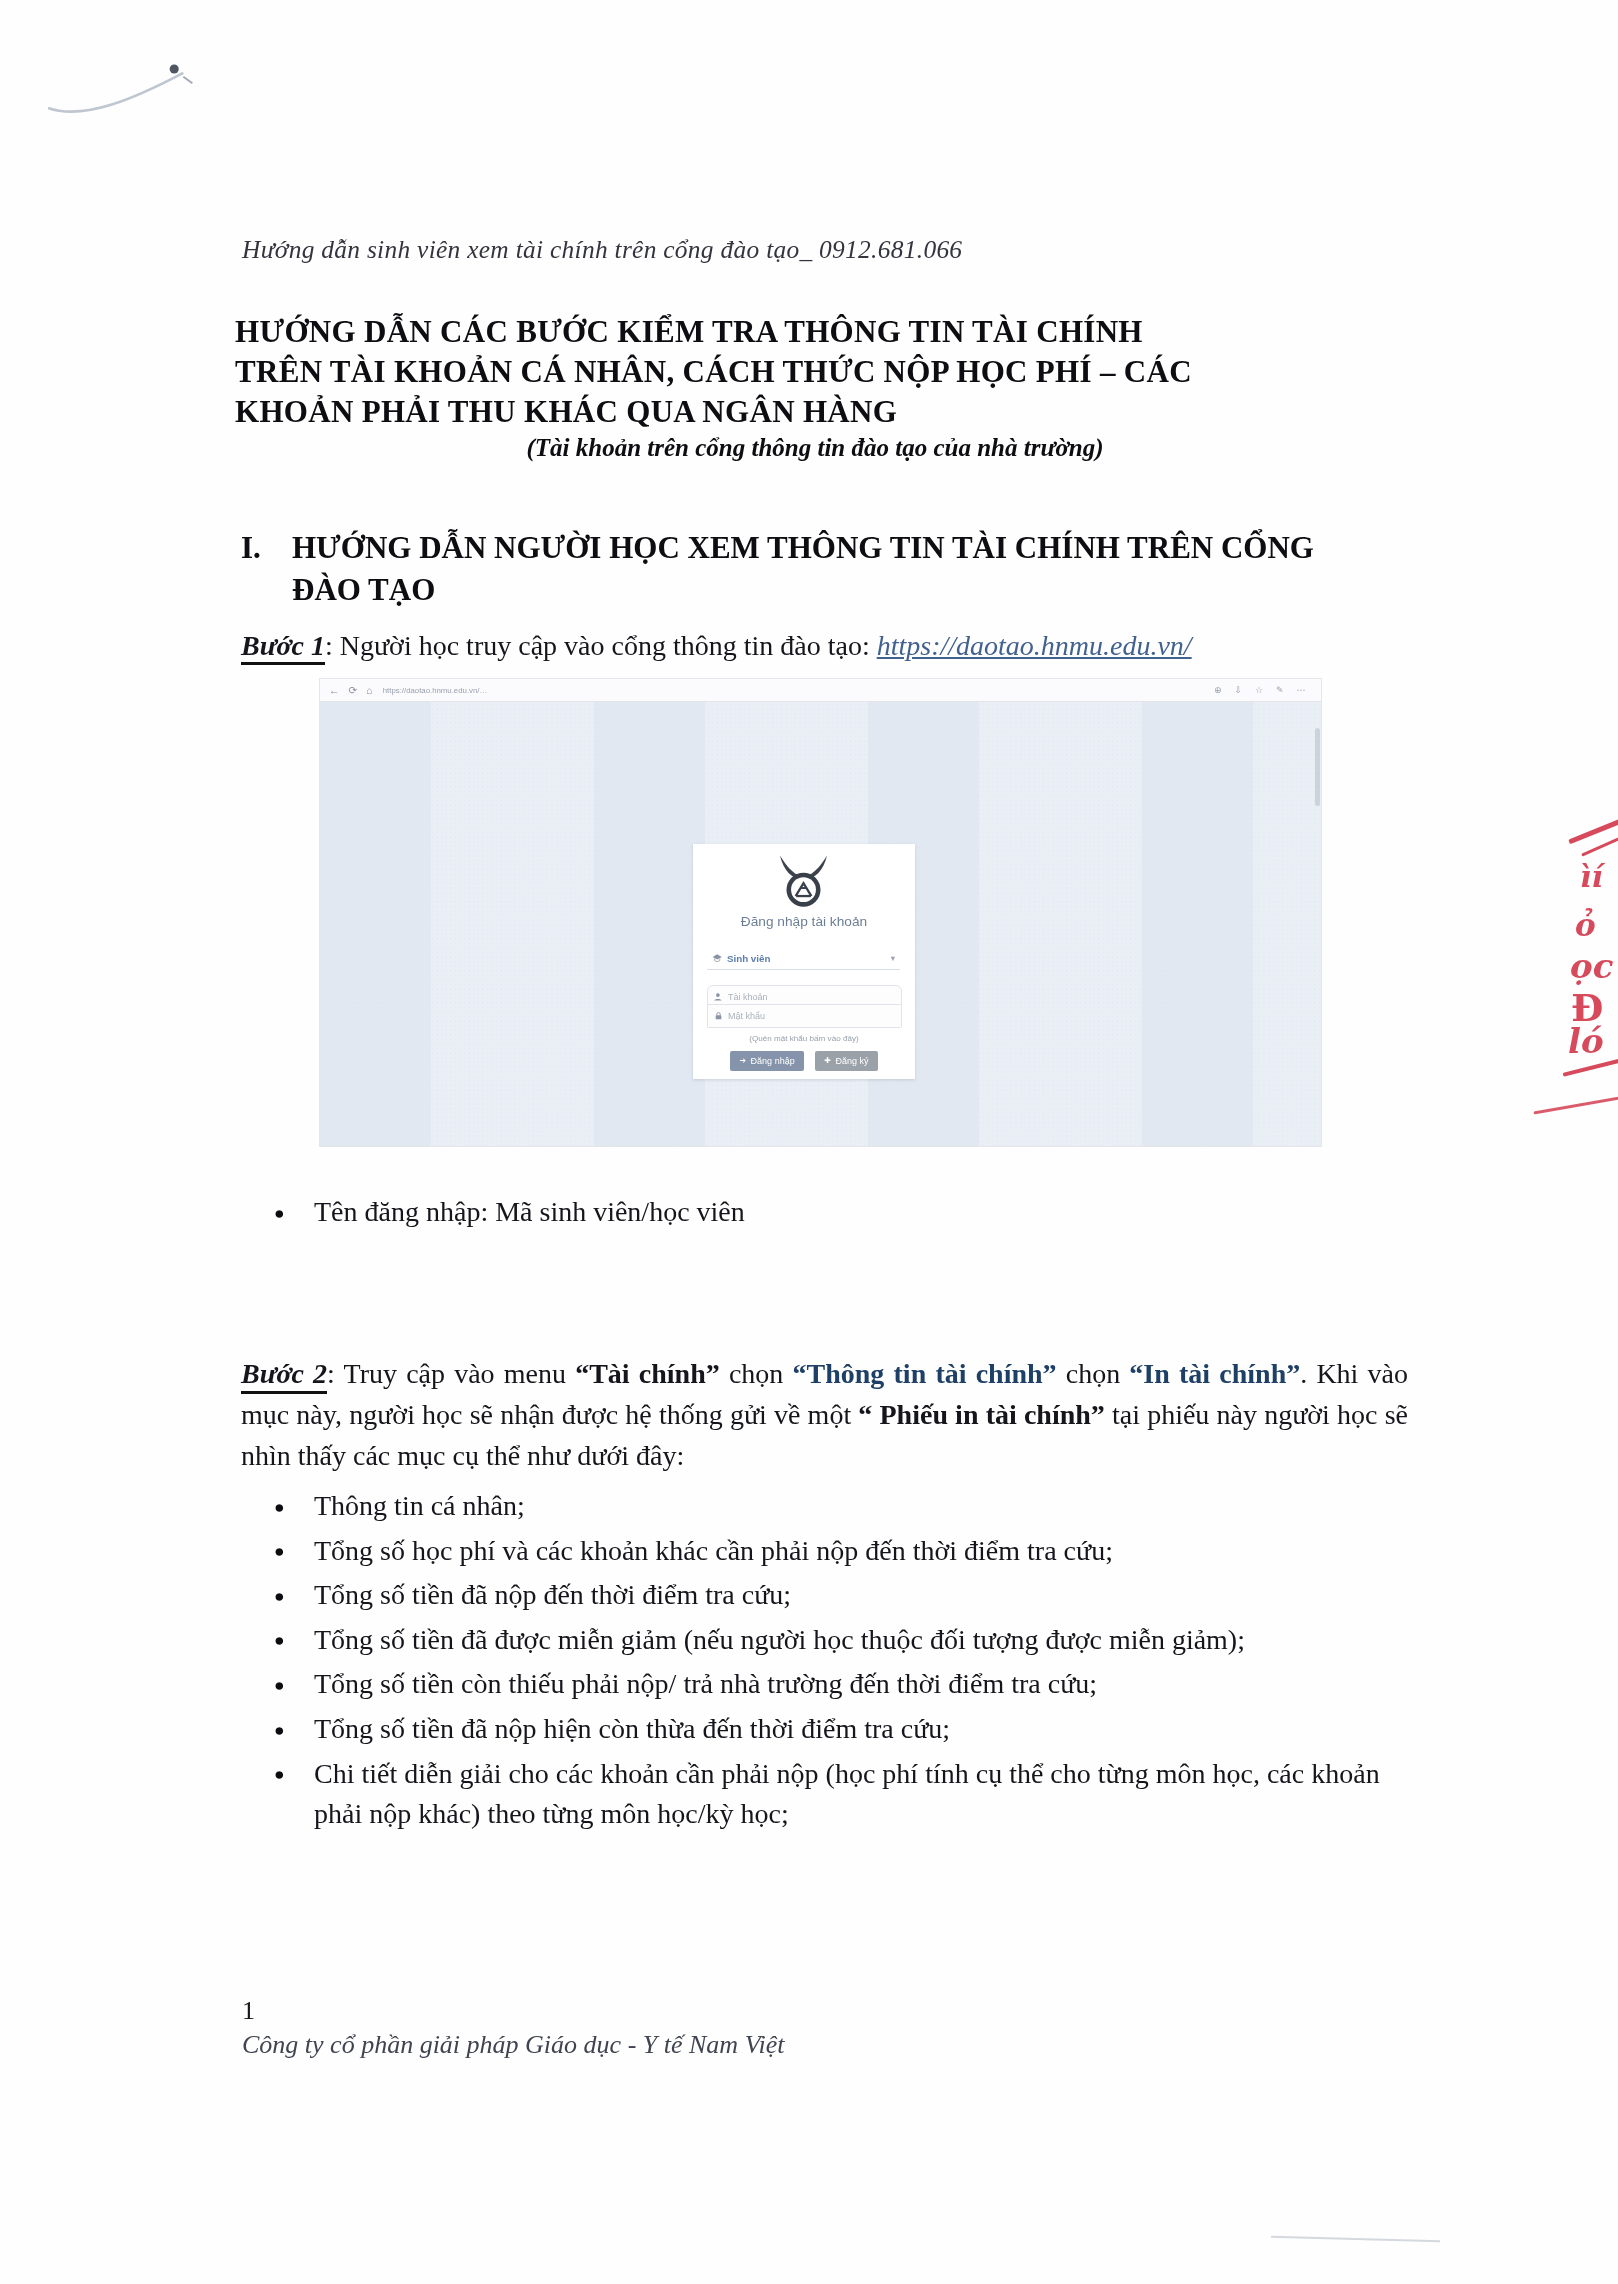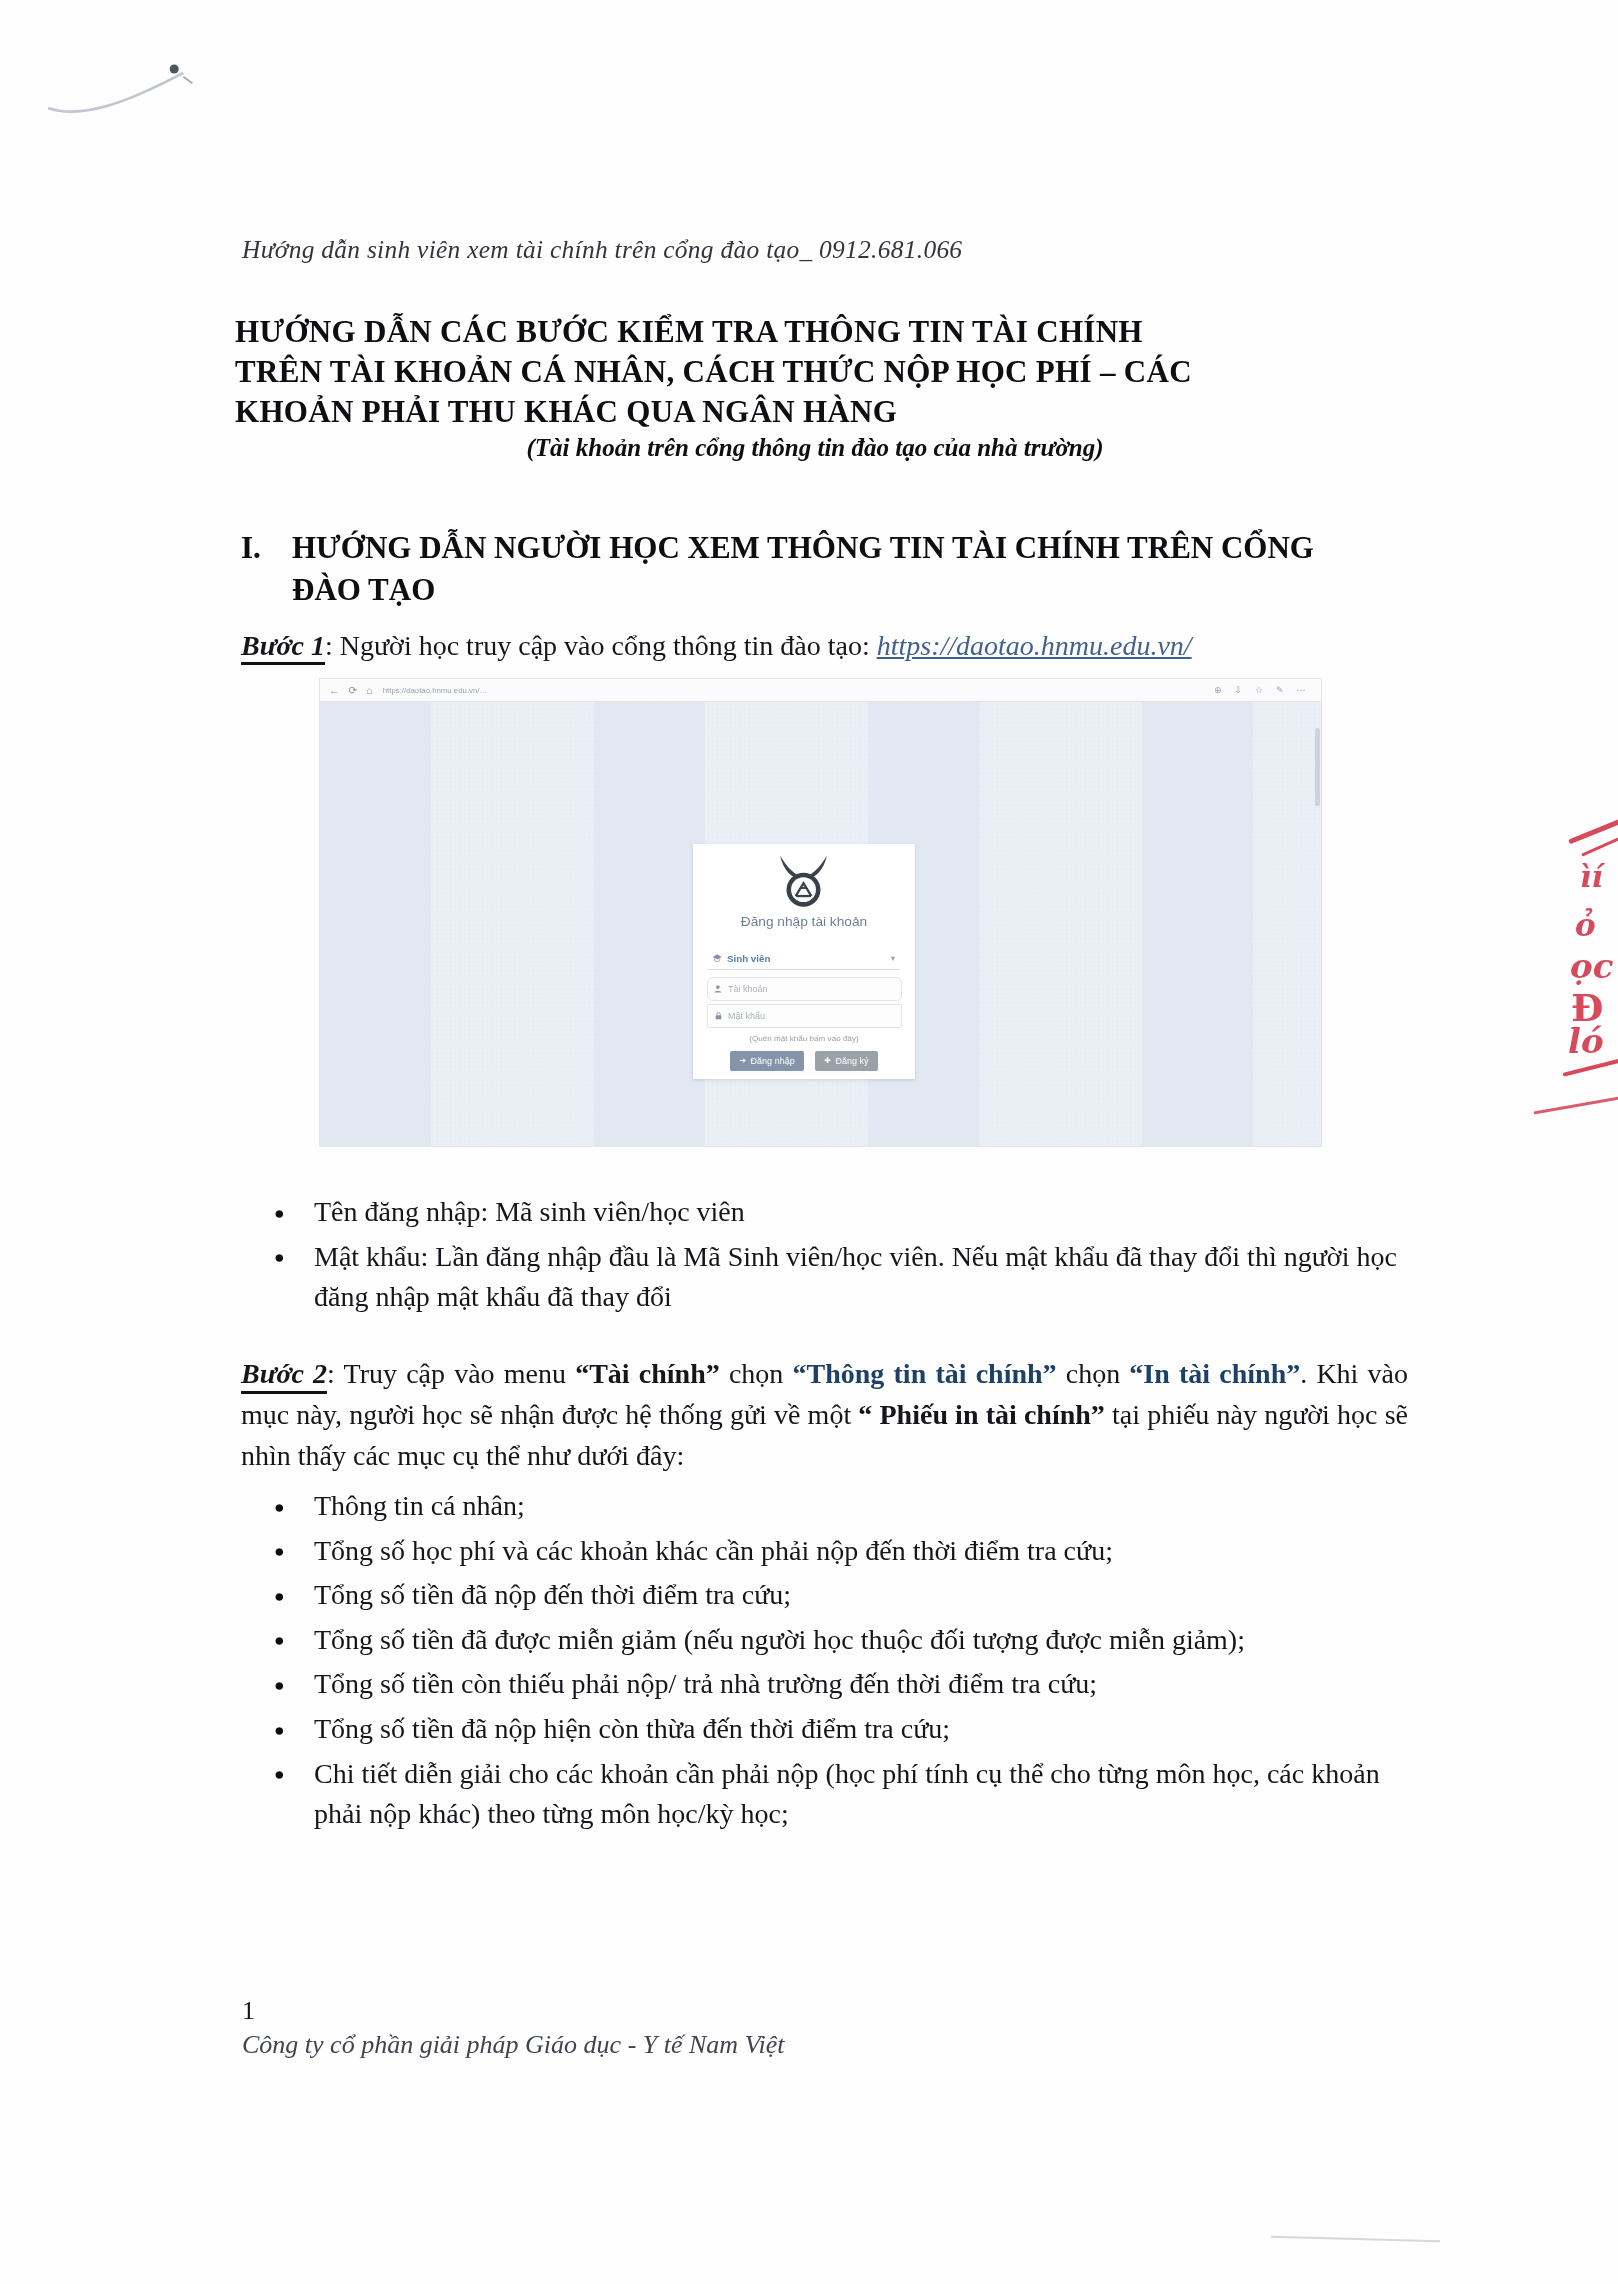--- a/index.html
+++ b/index.html
@@ -72,21 +72,21 @@
     position:absolute;left:373px;top:142px;width:222px;height:235px;
     background:#fff;box-shadow:0 0.7px 2.6px rgba(60,70,90,.18);
     font-family:"Liberation Sans","DejaVu Sans",sans-serif;
   }
   .logo{position:absolute;left:83px;top:9px;width:55px;height:55px;}
   .login-title{position:absolute;left:0;top:70px;width:100%;text-align:center;
     font-size:13.7px;color:#6d7f95;}
   .row{position:absolute;left:14.3px;width:193px;height:22px;display:flex;align-items:center;}
   .row-select{top:103px;border-bottom:0.7px solid #d9dee6;}
   .row-input{border:0.7px solid #e0e4ea;border-radius:1.3px;background:#fdfdfe;}
-  .row-user{top:133px;border-radius:6px;}
+  .row-user{top:141px;border-radius:6px;}
   .row-pass{top:160px;}
   .f-ic{width:19.6px;flex:none;display:flex;justify-content:center;color:#8a93a3;}
   .sel-text{font-size:9.8px;color:#5b7fae;font-weight:bold;}
   .caret{margin-left:auto;margin-right:5.2px;color:#9aa2ae;font-size:8.5px;}
   .ph{font-size:9px;color:#aab1bc;}
   .forgot{position:absolute;left:0;top:190px;width:100%;text-align:center;
     font-size:8.1px;color:#98a0ac;}
   .btn-row{position:absolute;left:0;top:207px;width:100%;display:flex;justify-content:center;gap:11.7px;}
   .btn{height:19.6px;border-radius:2px;color:#fff;font-size:9px;display:flex;align-items:center;
     padding:0 9px;gap:4.6px;}
@@ -221,21 +221,20 @@
             <span class="bic">✚</span>
             <span>Đăng ký</span>
           </div>
         </div>
       </div>
     </div>
   </div>
 
   <ul class="abs doc-list list-login">
       <li>Tên đăng nhập: Mã sinh viên/học viên</li>
-      <li>Mật khẩu: Lần đăng nhập đầu là Mã Sinh viên/học viên. Nếu mật khẩu đã thay đổi thì người học đăng nhập mật khẩu đã thay đổi</li>
     </ul>
 
   <div class="abs step2"><span class="hul" style="font-weight: bold; font-style: italic;">Bước 2</span><span>: Truy cập vào menu </span><span style="font-weight: bold;">“Tài chính”</span><span> chọn </span><span style="font-weight: bold; color: rgb(31, 64, 102);">“Thông tin tài chính”</span><span> chọn </span><span style="font-weight: bold; color: rgb(31, 64, 102);">“In tài chính”</span><span>. Khi vào mục này, người học sẽ nhận được hệ thống gửi về một </span><span style="font-weight: bold;">“ Phiếu in tài chính”</span><span> tại phiếu này người học sẽ nhìn thấy các mục cụ thể như dưới đây:</span></div>
 
   <ul class="abs doc-list list-details">
       <li>Thông tin cá nhân;</li>
       <li>Tổng số học phí và các khoản khác cần phải nộp đến thời điểm tra cứu;</li>
       <li>Tổng số tiền đã nộp đến thời điểm tra cứu;</li>
       <li>Tổng số tiền đã được miễn giảm (nếu người học thuộc đối tượng được miễn giảm);</li>
       <li>Tổng số tiền còn thiếu phải nộp/ trả nhà trường đến thời điểm tra cứu;</li>

